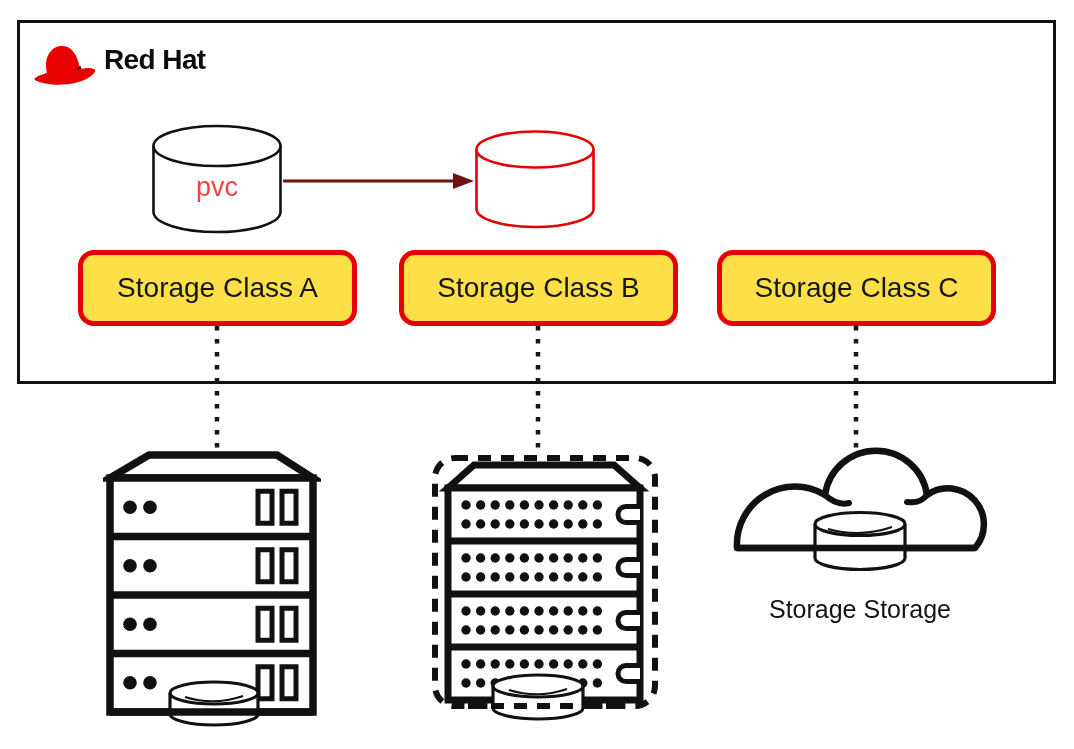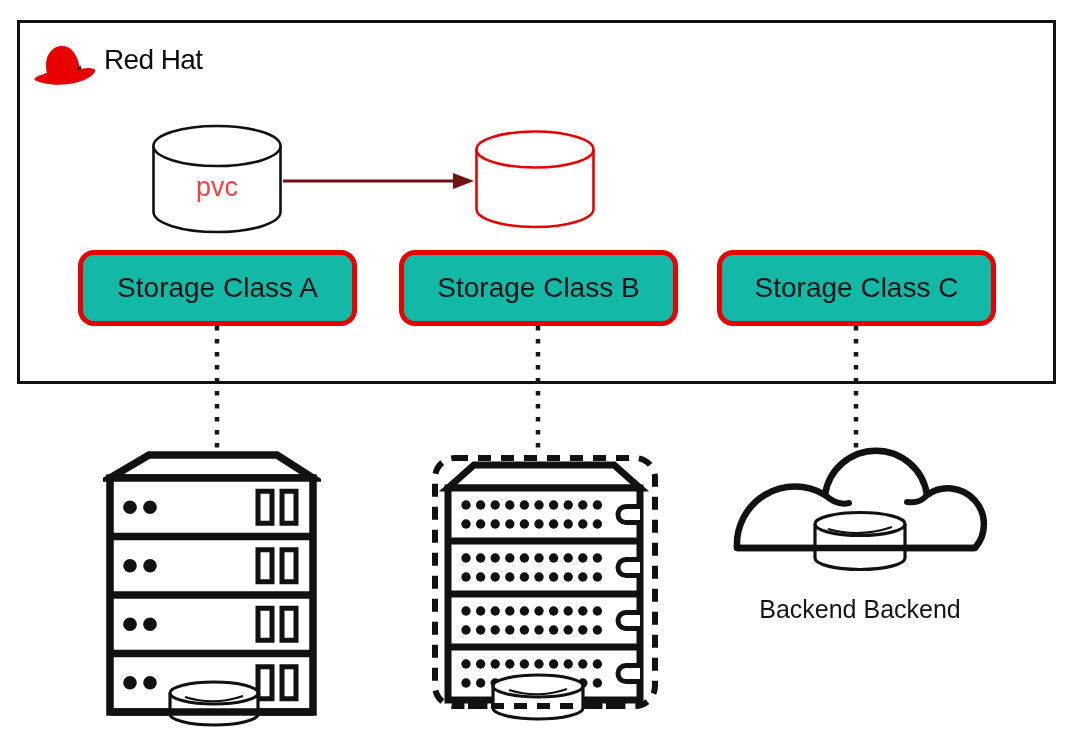--- a/index.html
+++ b/index.html
@@ -2,25 +2,25 @@
 <html><head>
 <meta charset="utf-8">
 <style>
   html,body{margin:0;padding:0;background:#fff;}
   .stage{position:relative;width:1074px;height:749px;background:#fff;overflow:hidden;
          font-family:"Liberation Sans", sans-serif;color:#151515;}
   .abs{position:absolute;}
   .outer-box{left:17px;top:20px;width:1039px;height:364px;border:3px solid #111;box-sizing:border-box;background:#fff;}
   .logo{left:33px;top:40px;display:flex;align-items:flex-start;}
   .logo-text{margin-left:7px;margin-top:4px;line-height:31px;font-size:28px;letter-spacing:-0.6px;color:#0d0d0d;}
-  .logo-brand{font-weight:400;}
+  .logo-brand{font-weight:700;}
   .logo-product{font-weight:400;}
   .cyl-label{position:absolute;text-align:center;font-size:27px;color:#ef4444;}
   .sc-box{position:absolute;top:250px;height:76px;width:279px;border:5px solid #e80000;border-radius:16px;
-          box-sizing:border-box;background:#14b8a6;display:flex;align-items:center;justify-content:center;
+          box-sizing:border-box;background:#fde047;display:flex;align-items:center;justify-content:center;
           font-size:28px;color:#151515;}
   .backend-label{position:absolute;left:725px;top:595px;width:270px;text-align:center;font-size:25px;color:#151515;}
 </style>
 </head>
 <body>
 
 <div class="stage">
 
   <div class="abs outer-box"></div>
 
@@ -149,15 +149,15 @@
     <path d="M12 110 A58 58 0 0 1 100 57 A51.5 51.5 0 0 1 202 57 A36 36 0 0 1 250 110 Z" fill="#fff" stroke="#111" stroke-width="6.5" stroke-linejoin="round"></path>
     <path d="M100 57 q12 11 24 8" fill="none" stroke="#111" stroke-width="6" stroke-linecap="round"></path>
     <path d="M202 57 q-7 9 -20 7" fill="none" stroke="#111" stroke-width="6" stroke-linecap="round"></path>
     <g stroke="#111" fill="#fff" stroke-width="3.2">
       <path d="M90 86 V120 A45 11.5 0 0 0 180 120 V86"></path>
       <ellipse cx="135" cy="86" rx="45" ry="11.5"></ellipse>
       <path d="M103 91 Q135 100 167 89" fill="none" stroke-width="2.2"></path>
     </g>
     <path d="M12 110 H250" stroke="#111" stroke-width="6.5"></path>
   </svg>
-  <div class="backend-label">Backend Backend</div>
+  <div class="backend-label">Storage Storage</div>
 
 </div>
 
 </body></html>

